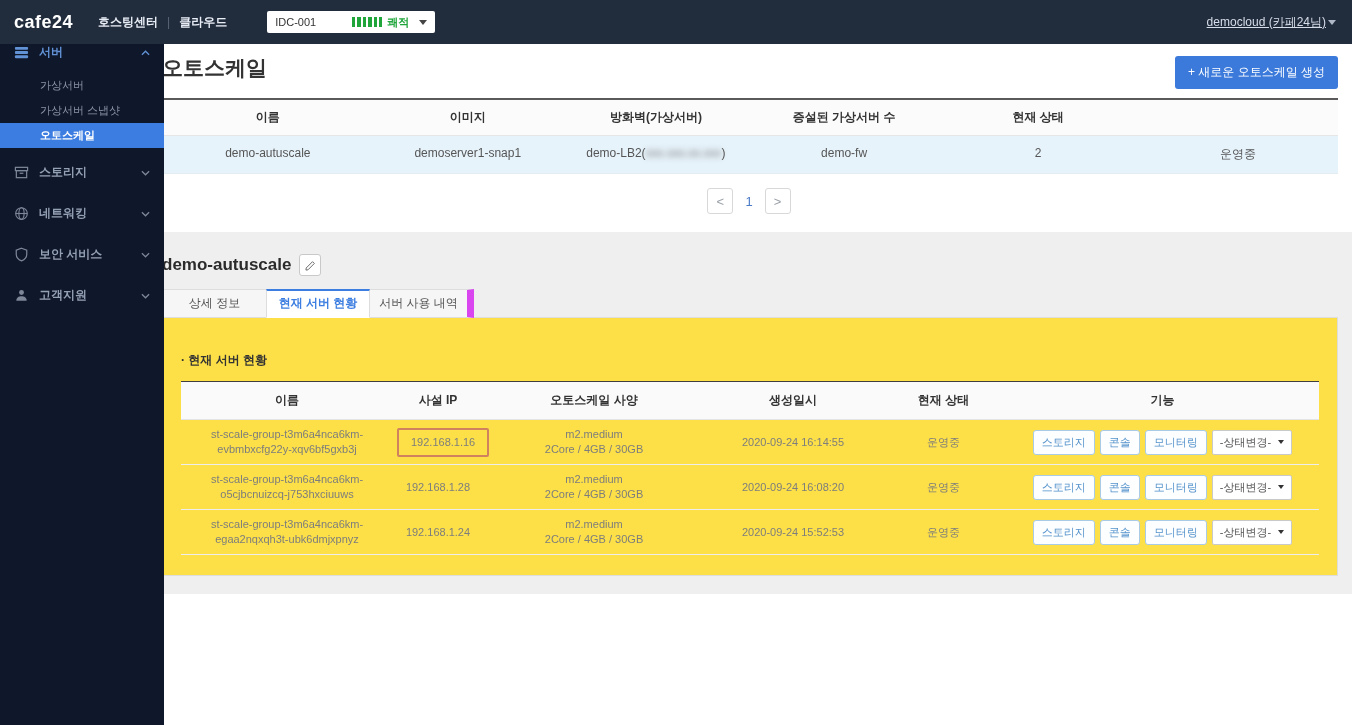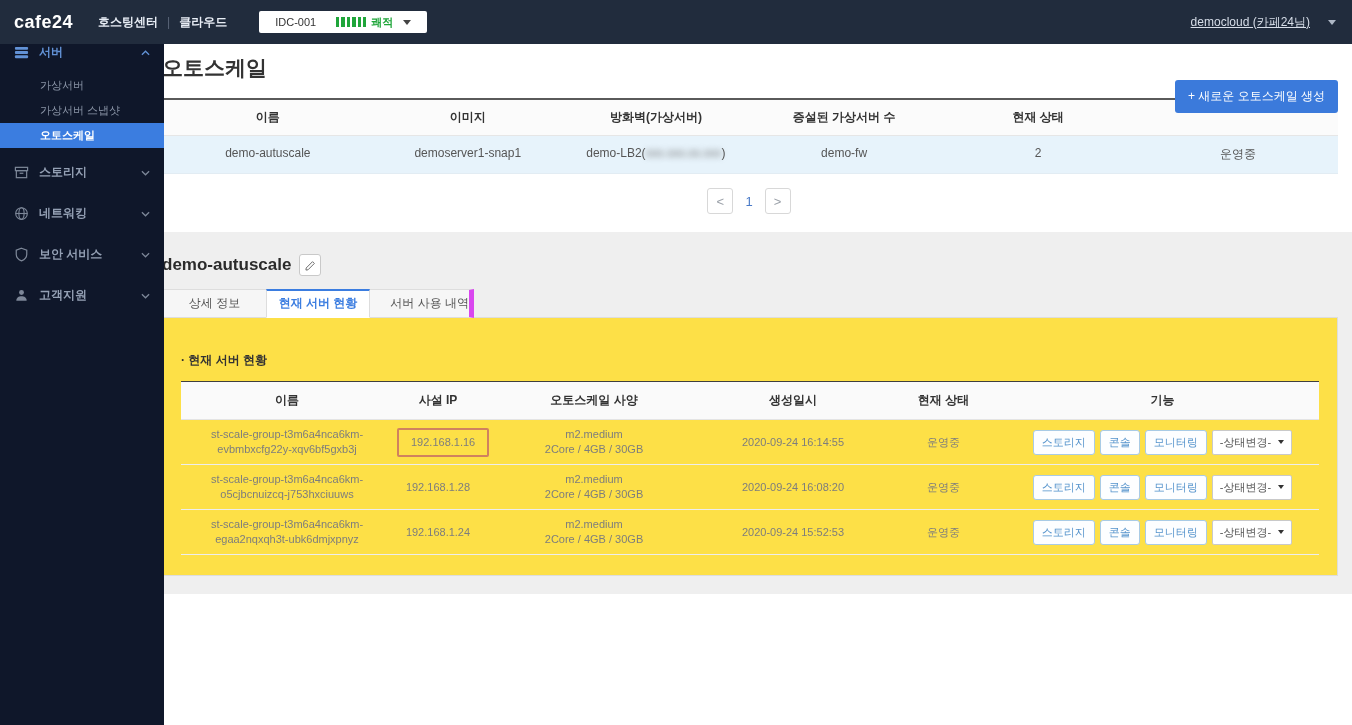--- a/index.html
+++ b/index.html
@@ -4,45 +4,45 @@
 <style>
   * { margin:0; padding:0; box-sizing:border-box; }
   html,body { width:1352px; height:725px; }
   body { font-family:"Liberation Sans","DejaVu Sans",sans-serif; background:#fff; position:relative; overflow:hidden; font-size:12px; color:#333; }
 
   
   .topbar { position:absolute; top:0; left:0; width:1352px; height:44px; background:#212c3d; display:flex; align-items:center; z-index:30; }
   .logo { color:#fff; font-weight:bold; font-size:18px; letter-spacing:.5px; margin-left:14px; cursor:pointer; }
   .top-nav { display:flex; align-items:center; margin-left:25px; color:#e9eef6; font-size:12px; font-weight:bold; gap:9px; }
   .top-nav .sep { color:#5a6activity578; color:#5a6578; font-weight:normal; }
-  .idc-select { margin-left:32px; width:168px; height:22px; background:#fff; border-radius:2px; display:flex; align-items:center; padding:0 16px; cursor:pointer; }
+  .idc-select { margin-left:40px; width:168px; height:22px; background:#fff; border-radius:2px; display:flex; align-items:center; padding:0 8px; cursor:pointer; }
   .idc-select .idc-label { font-size:11px; color:#333; flex:1; }
   .meter { width:30px; height:10px; background:repeating-linear-gradient(90deg,#1fa53a 0 3.5px,#fff 3.5px 5.5px); margin-right:5px; }
   .idc-status { font-size:11px; color:#1fa53a; font-weight:bold; margin-right:10px; }
   .caret-dn { width:0; height:0; border-left:4px solid transparent; border-right:4px solid transparent; border-top:5px solid #444; }
-  .account { margin-left:auto; margin-right:16px; display:flex; align-items:center; gap:18px; color:#d7dee9; font-size:12px; cursor:pointer; }
+  .account { margin-left:auto; margin-right:16px; display:flex; align-items:center; gap:2px; color:#d7dee9; font-size:12px; cursor:pointer; }
   .account .acct-label { text-decoration:underline; }
   .caret-dn-light { width:0; height:0; border-left:4px solid transparent; border-right:4px solid transparent; border-top:5px solid #aeb8c6; }
 
   
   .sidebar { position:absolute; top:30px; left:0; width:164px; bottom:0; background:#0f172a; z-index:20; }
   .nav-group { display:flex; align-items:center; padding:12px 14px; color:#94a0b4; font-size:12px; font-weight:bold; cursor:pointer; }
   .nav-group .nav-ico { width:15px; height:15px; margin-right:10px; flex:none; display:inline-flex; }
   .nav-group .chev { margin-left:auto; display:inline-flex; }
   .nav-group.srv { color:#6292d6; padding-top:14px; }
   .nav-sub { padding-bottom:4px; }
   .nav-sub-item { padding:6px 8px 6px 40px; font-size:11px; color:#8a94a6; cursor:pointer; line-height:13px; }
   .nav-sub-item.active { background:#3b7de0; color:#fff; font-weight:bold; padding-top:6px; padding-bottom:6px; }
   svg.ic { display:block; }
 
   
   .main { position:absolute; top:30px; left:146px; width:1206px; bottom:0; background:#fff; }
   .page-head { position:relative; margin:24px 14px 0 16px; height:44px; }
   .page-title { font-size:21px; font-weight:bold; color:#333; }
-  .create-btn { position:absolute; right:0; top:2px; background:#3b7adb; color:#fff; font-size:12px; padding:8px 13px; border-radius:3px; border:none; cursor:pointer; font-family:inherit;margin-top:24px; }
+  .create-btn { position:absolute; right:0; top:2px; background:#3b7adb; color:#fff; font-size:12px; padding:8px 13px; border-radius:3px; border:none; cursor:pointer; font-family:inherit; }
 
   .as-table { margin:0 14px 0 16px; border-top:2px solid #5a5a5a; }
   .as-row { display:grid; grid-template-columns:18% 16% 16% 16% 17% 17%; }
   .as-row.head { background:#fbfbfb; border-bottom:1px solid #e6e6e6; }
   .as-row.head > div { padding:9px 4px; text-align:center; font-weight:bold; font-size:12px; color:#333; }
   .as-row.data { background:#e7f3fb; cursor:pointer; border-bottom:1px solid #e2ecf3; }
   .as-row.data > div { padding:10px 4px; text-align:center; font-size:12px; color:#555; }
   .blurred { filter:blur(3px); color:#777; }
 
   .pagination { display:flex; justify-content:center; align-items:center; gap:12px; margin-top:14px; }
@@ -50,21 +50,21 @@
   .pg-cur { color:#4b7bc8; font-size:13px; cursor:pointer; }
 
   
   .band { margin-top:18px; background:#efefef; padding:22px 14px 18px 16px; }
   .detail-head { display:flex; align-items:center; gap:8px; margin-bottom:13px; }
   .detail-title { font-size:17px; font-weight:bold; color:#2b2b2b; }
   .edit-btn { width:22px; height:22px; background:#fff; border:1px solid #c9c9c9; border-radius:3px; display:flex; align-items:center; justify-content:center; cursor:pointer; }
 
   .tabs { display:flex; position:relative; z-index:2; }
   .tab { width:104px; height:29px; line-height:27px; text-align:center; font-size:12px; color:#555; background:#f6f6f6; border:1px solid #ddd; border-right:none; cursor:pointer; margin-bottom:-1px; }
-  .tab:last-child { border-right:5px solid #d946ef;text-align:right; }
+  .tab:last-child { border-right:7px solid #d946ef; }
   .tab.active { background:#fff; border-top:2px solid #3b7de0; border-bottom:1px solid #fff; color:#3b7de0; font-weight:bold; line-height:25px; border-right:1px solid #ddd; }
   .tab.active + .tab { border-left:none; }
 
   .panel { background:#fde047; border:1px solid #ddd; padding:34px 18px 20px; position:relative; z-index:1; }
   .sec-label { font-size:12px; font-weight:bold; color:#333; }
 
   .sv-table { margin-top:12px; border-top:1px solid #3f3f3f; width:100%; }
   .sv-row { display:grid; grid-template-columns:212px 90px 222px 176px 125px 1fr; align-items:center; }
   .sv-row.head { background:#fafafa; border-bottom:1px solid #e4e4e4; }
   .sv-row.head > div { padding:10px 4px; text-align:center; font-weight:bold; font-size:12px; color:#333; }

